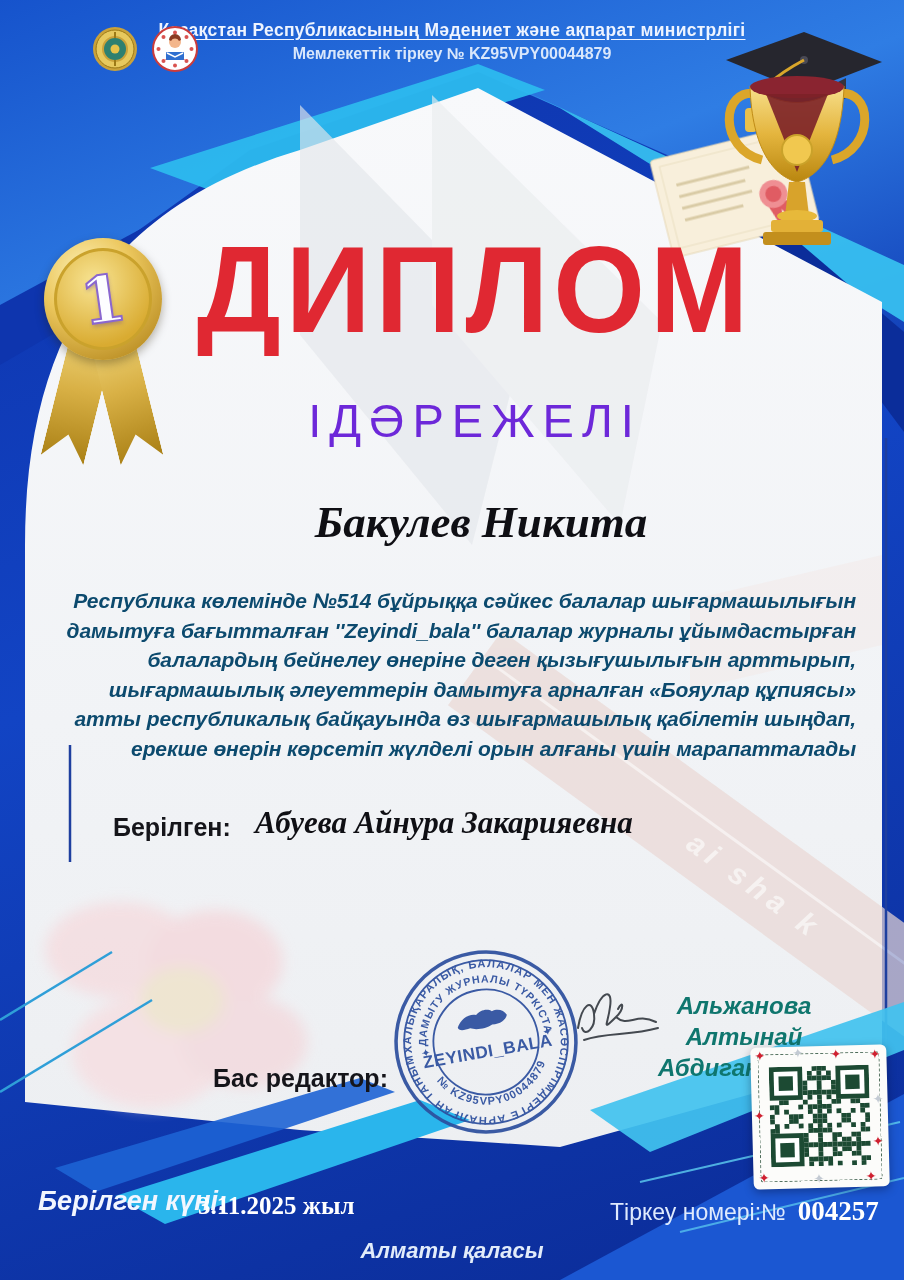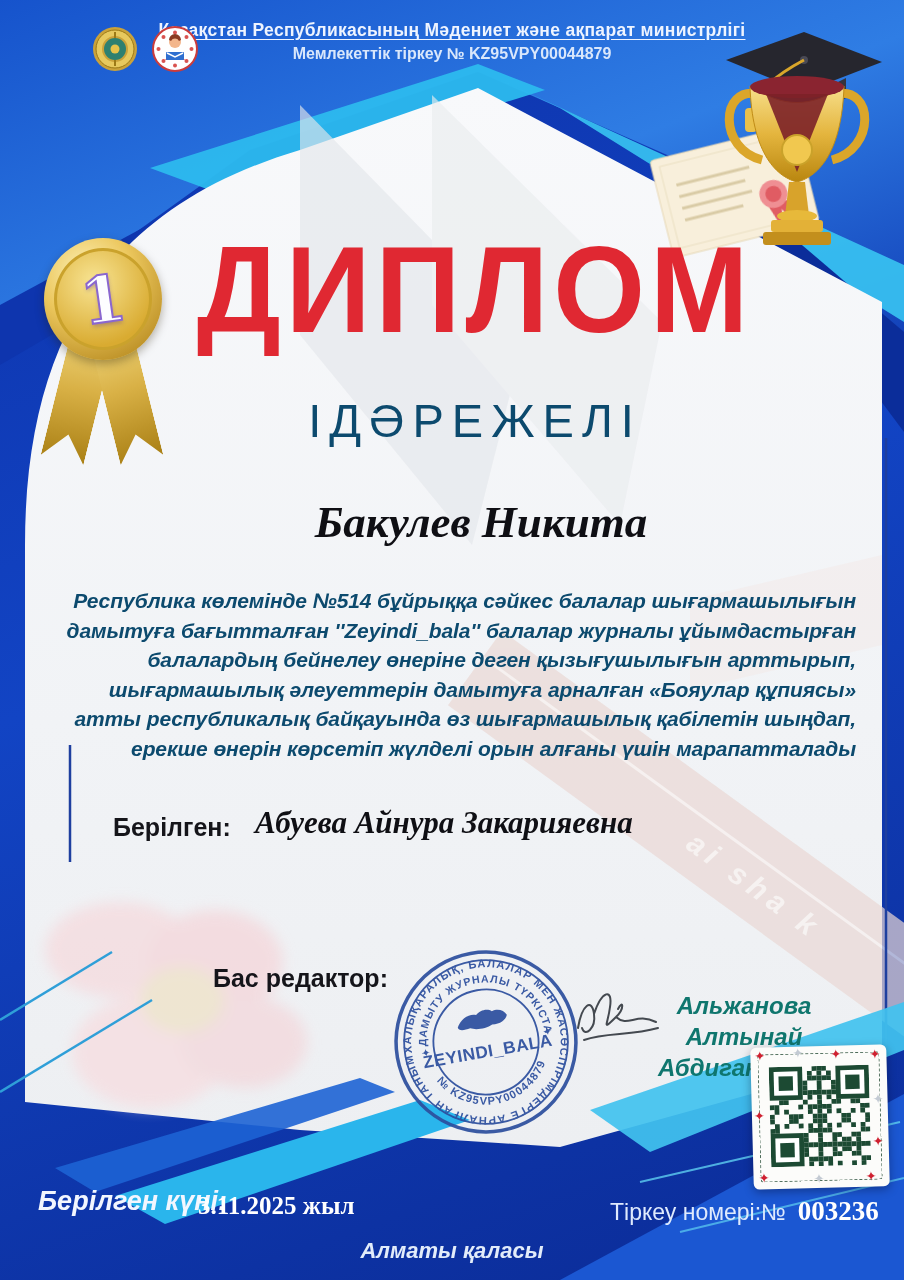--- a/index.html
+++ b/index.html
@@ -22,30 +22,30 @@
   .medal-circle{position:absolute;left:0;top:0;width:118px;height:122px;border-radius:50%;
           background:radial-gradient(circle at 35% 28%,#fbf0b6 0%,#ecc75d 40%,#a8790f 100%);
           box-shadow:0 4px 10px rgba(40,30,0,.35);}
   .medal-inner{position:absolute;left:10px;top:10px;right:10px;bottom:10px;border-radius:50%;
           border:3px solid #caa22c;background:radial-gradient(circle at 40% 32%,#f8e493 0%,#d9ab31 75%);
           display:flex;align-items:center;justify-content:center;}
   .medal-one{font-family:"DejaVu Serif",serif;font-weight:bold;font-size:64px;color:#fdfdff;
           -webkit-text-stroke:2px #8a66cf;transform:rotate(-8deg);text-shadow:0 3px 4px rgba(90,60,140,.45);}
   .title{left:110px;top:230px;width:730px;text-align:center;color:#e02832;font-weight:900;
          font-size:118px;line-height:1;letter-spacing:5px;transform:scaleY(1.04);z-index:3;}
-  .degree{left:110px;top:393px;width:730px;text-align:center;color:#0c4a6e;font-size:47px;
+  .degree{left:110px;top:393px;width:730px;text-align:center;color:#6d28d9;font-size:47px;
          letter-spacing:8px;font-weight:400;z-index:3;}
   .recipient{left:0;top:496px;width:904px;text-align:center;color:#0f0f14;z-index:3;
          font-family:"Liberation Serif",serif;font-style:italic;font-weight:bold;font-size:45px;padding-left:29px;}
   .bodytext{left:48px;top:586px;width:808px;text-align:right;color:#0c4a6e;z-index:3;
          font-style:italic;font-weight:bold;font-size:21px;line-height:29.5px;letter-spacing:-.1px;}
   .sup-label{left:113px;top:813px;color:#15151a;font-weight:bold;font-size:25px;z-index:3;}
   .sup-name{left:255px;top:805px;color:#0f0f14;font-family:"Liberation Serif",serif;z-index:3;
          font-style:italic;font-weight:bold;font-size:31px;}
-  .editor-label{left:213px;top:964px;color:#15151a;font-weight:bold;font-size:25px;z-index:4;}
+  .editor-label{left:213px;top:1064px;color:#15151a;font-weight:bold;font-size:25px;z-index:4;}
   .editor-name{left:626px;top:990px;width:236px;text-align:center;color:#0f766e;z-index:4;
          font-style:italic;font-weight:bold;font-size:24px;line-height:31px;}
   #stamp{left:390px;top:946px;z-index:4;}
   #signature{left:572px;top:982px;z-index:4;}
   
   .qr-card{left:752px;top:1046px;width:136px;height:142px;background:#fcfcfa;border-radius:6px;
          transform:rotate(-1.5deg);box-shadow:0 3px 10px rgba(0,0,30,.35);z-index:5;}
   .qr-dash{position:absolute;left:7px;top:7px;right:7px;bottom:7px;border:1.6px dashed #4b6b58;border-radius:3px;}
   .qr-star{position:absolute;font-size:13px;line-height:13px;color:#cf2030;}
   .qr-star.g{color:#c3cad3;}
@@ -410,15 +410,15 @@
         <rect x="4" y="60" width="20" height="20" fill="#ffffff"></rect>
         <rect x="8" y="64" width="12" height="12" fill="#1c4a33"></rect>
       </g>
   </svg>
 </div>
 
 <div class="abs issue-label">Берілген күні:</div>
 <div class="abs issue-date">3.11.2025 жыл</div>
 <div class="abs reg-wrap">
   <span class="reg-label">Тіркеу номері:№</span>
-  <span class="reg-number">003236</span>
+  <span class="reg-number">004257</span>
 </div>
 <div class="abs city">Алматы қаласы</div>
 
 </body></html>

